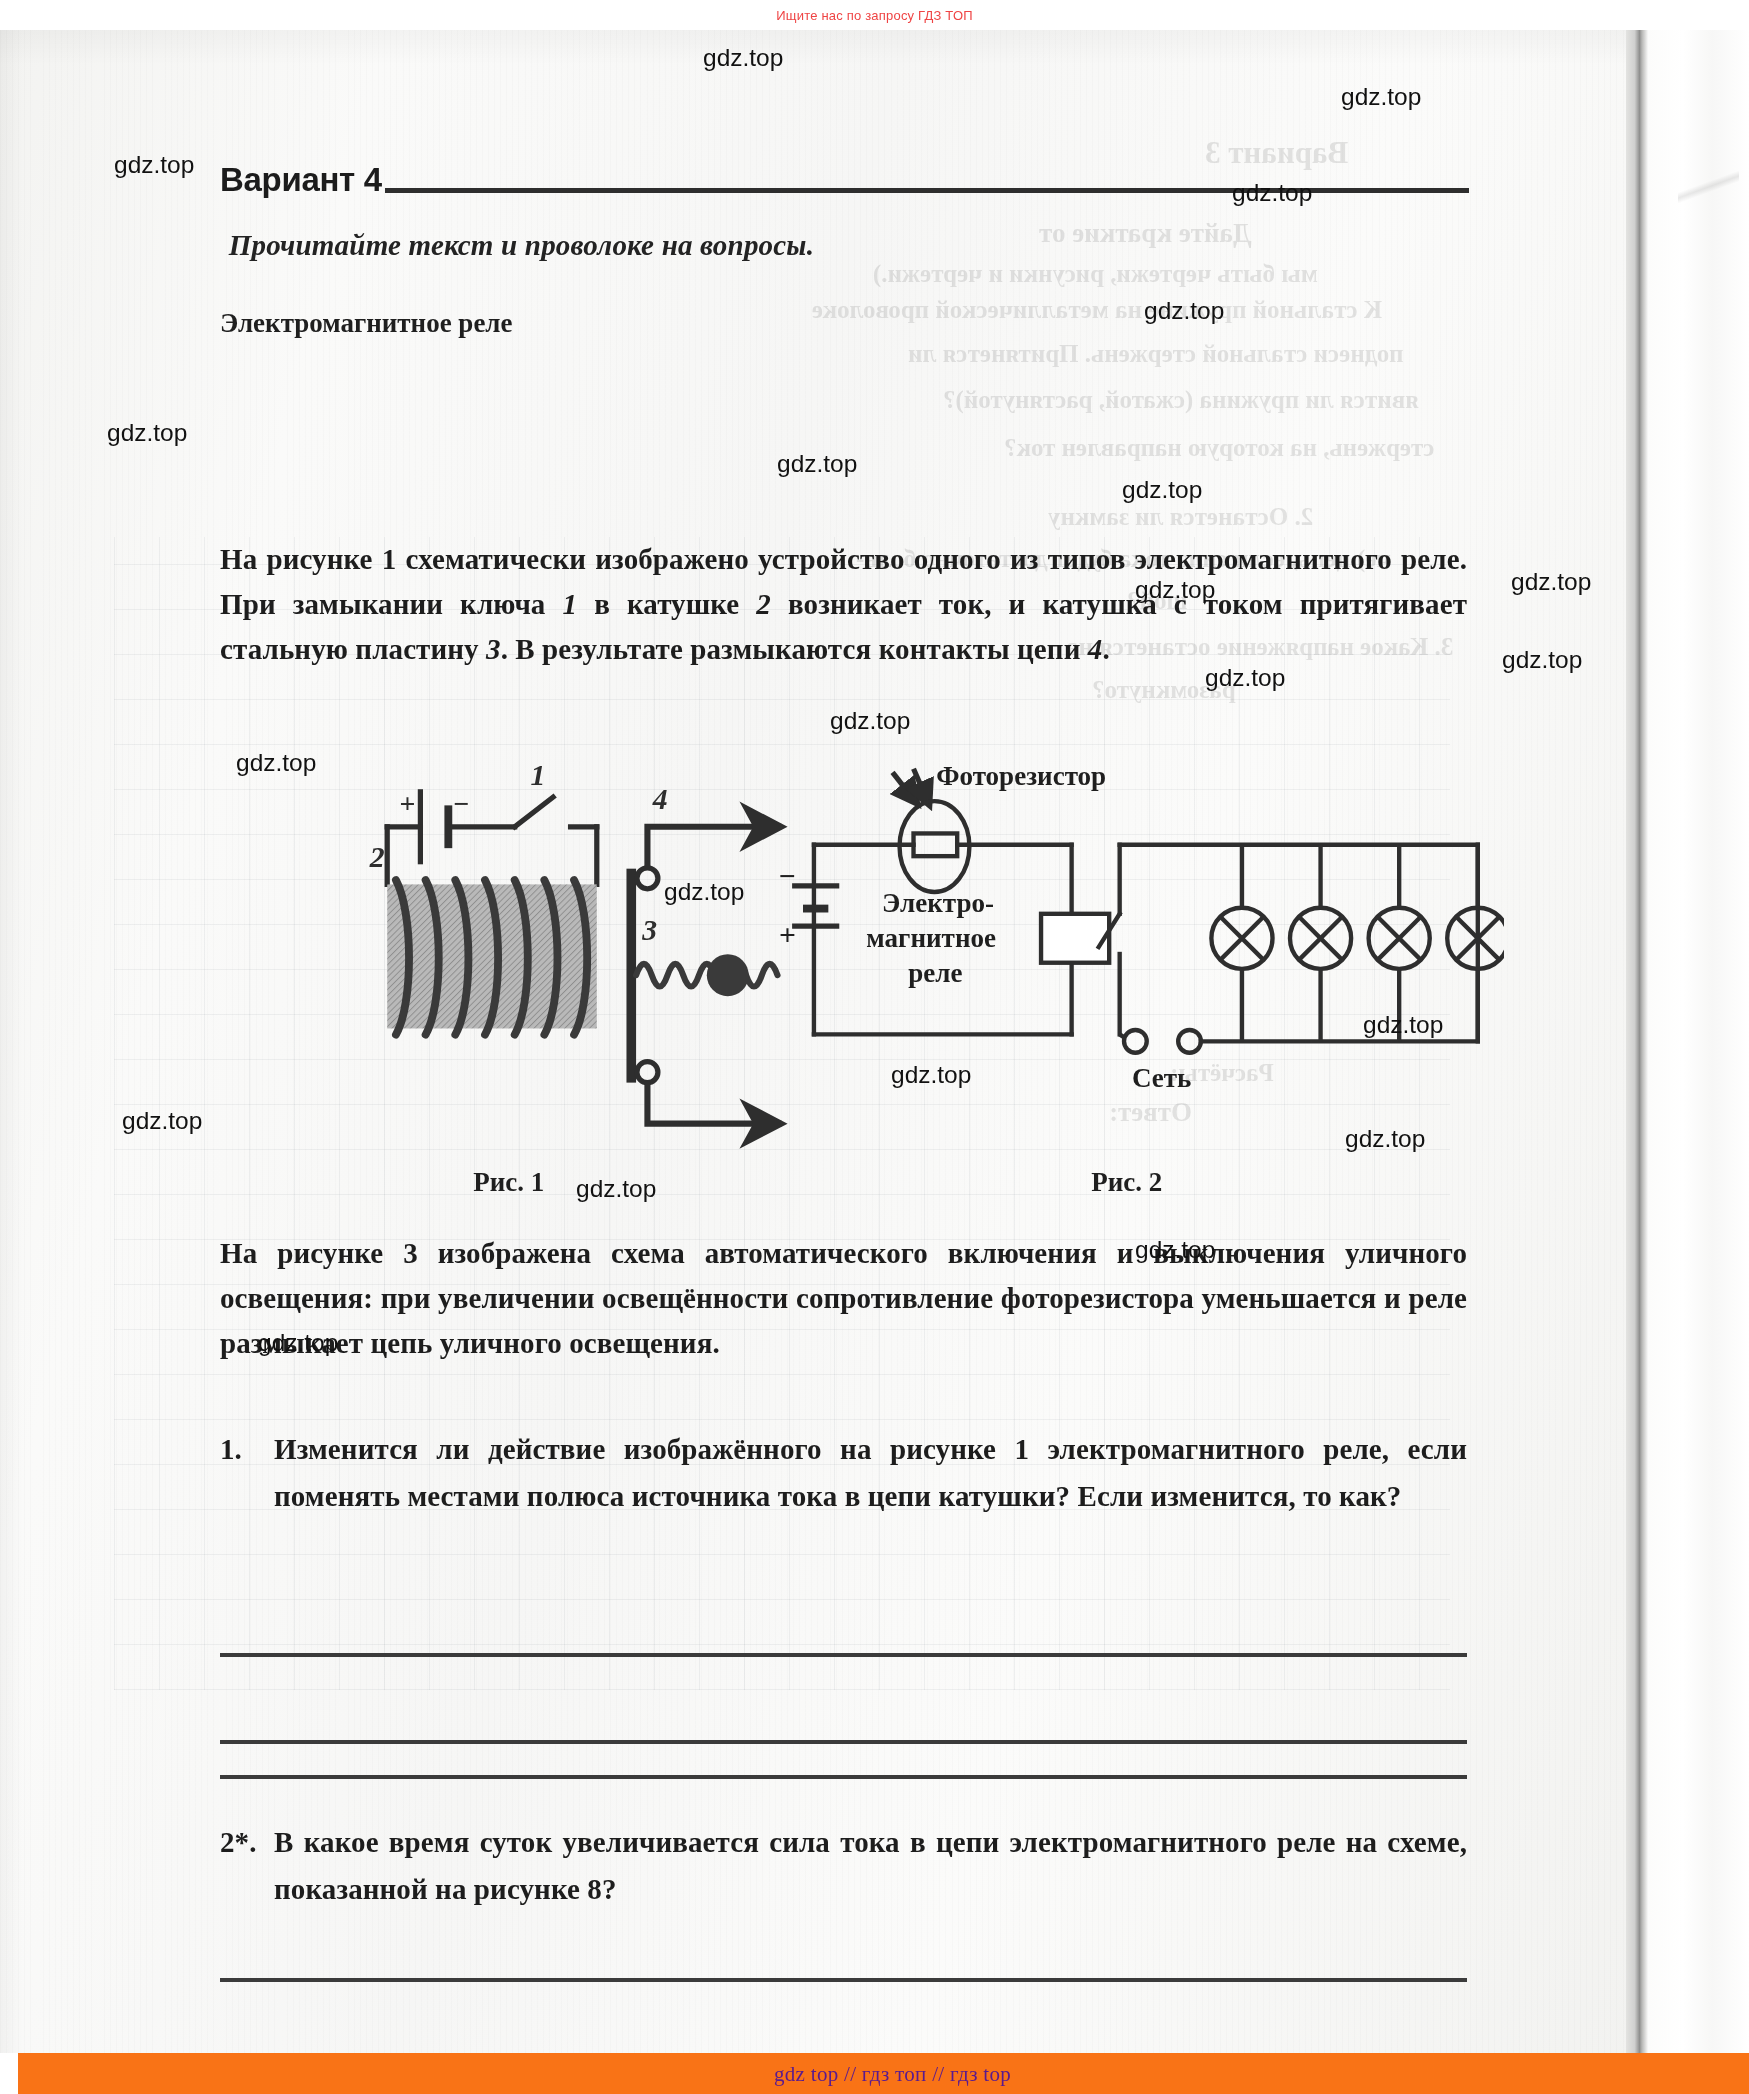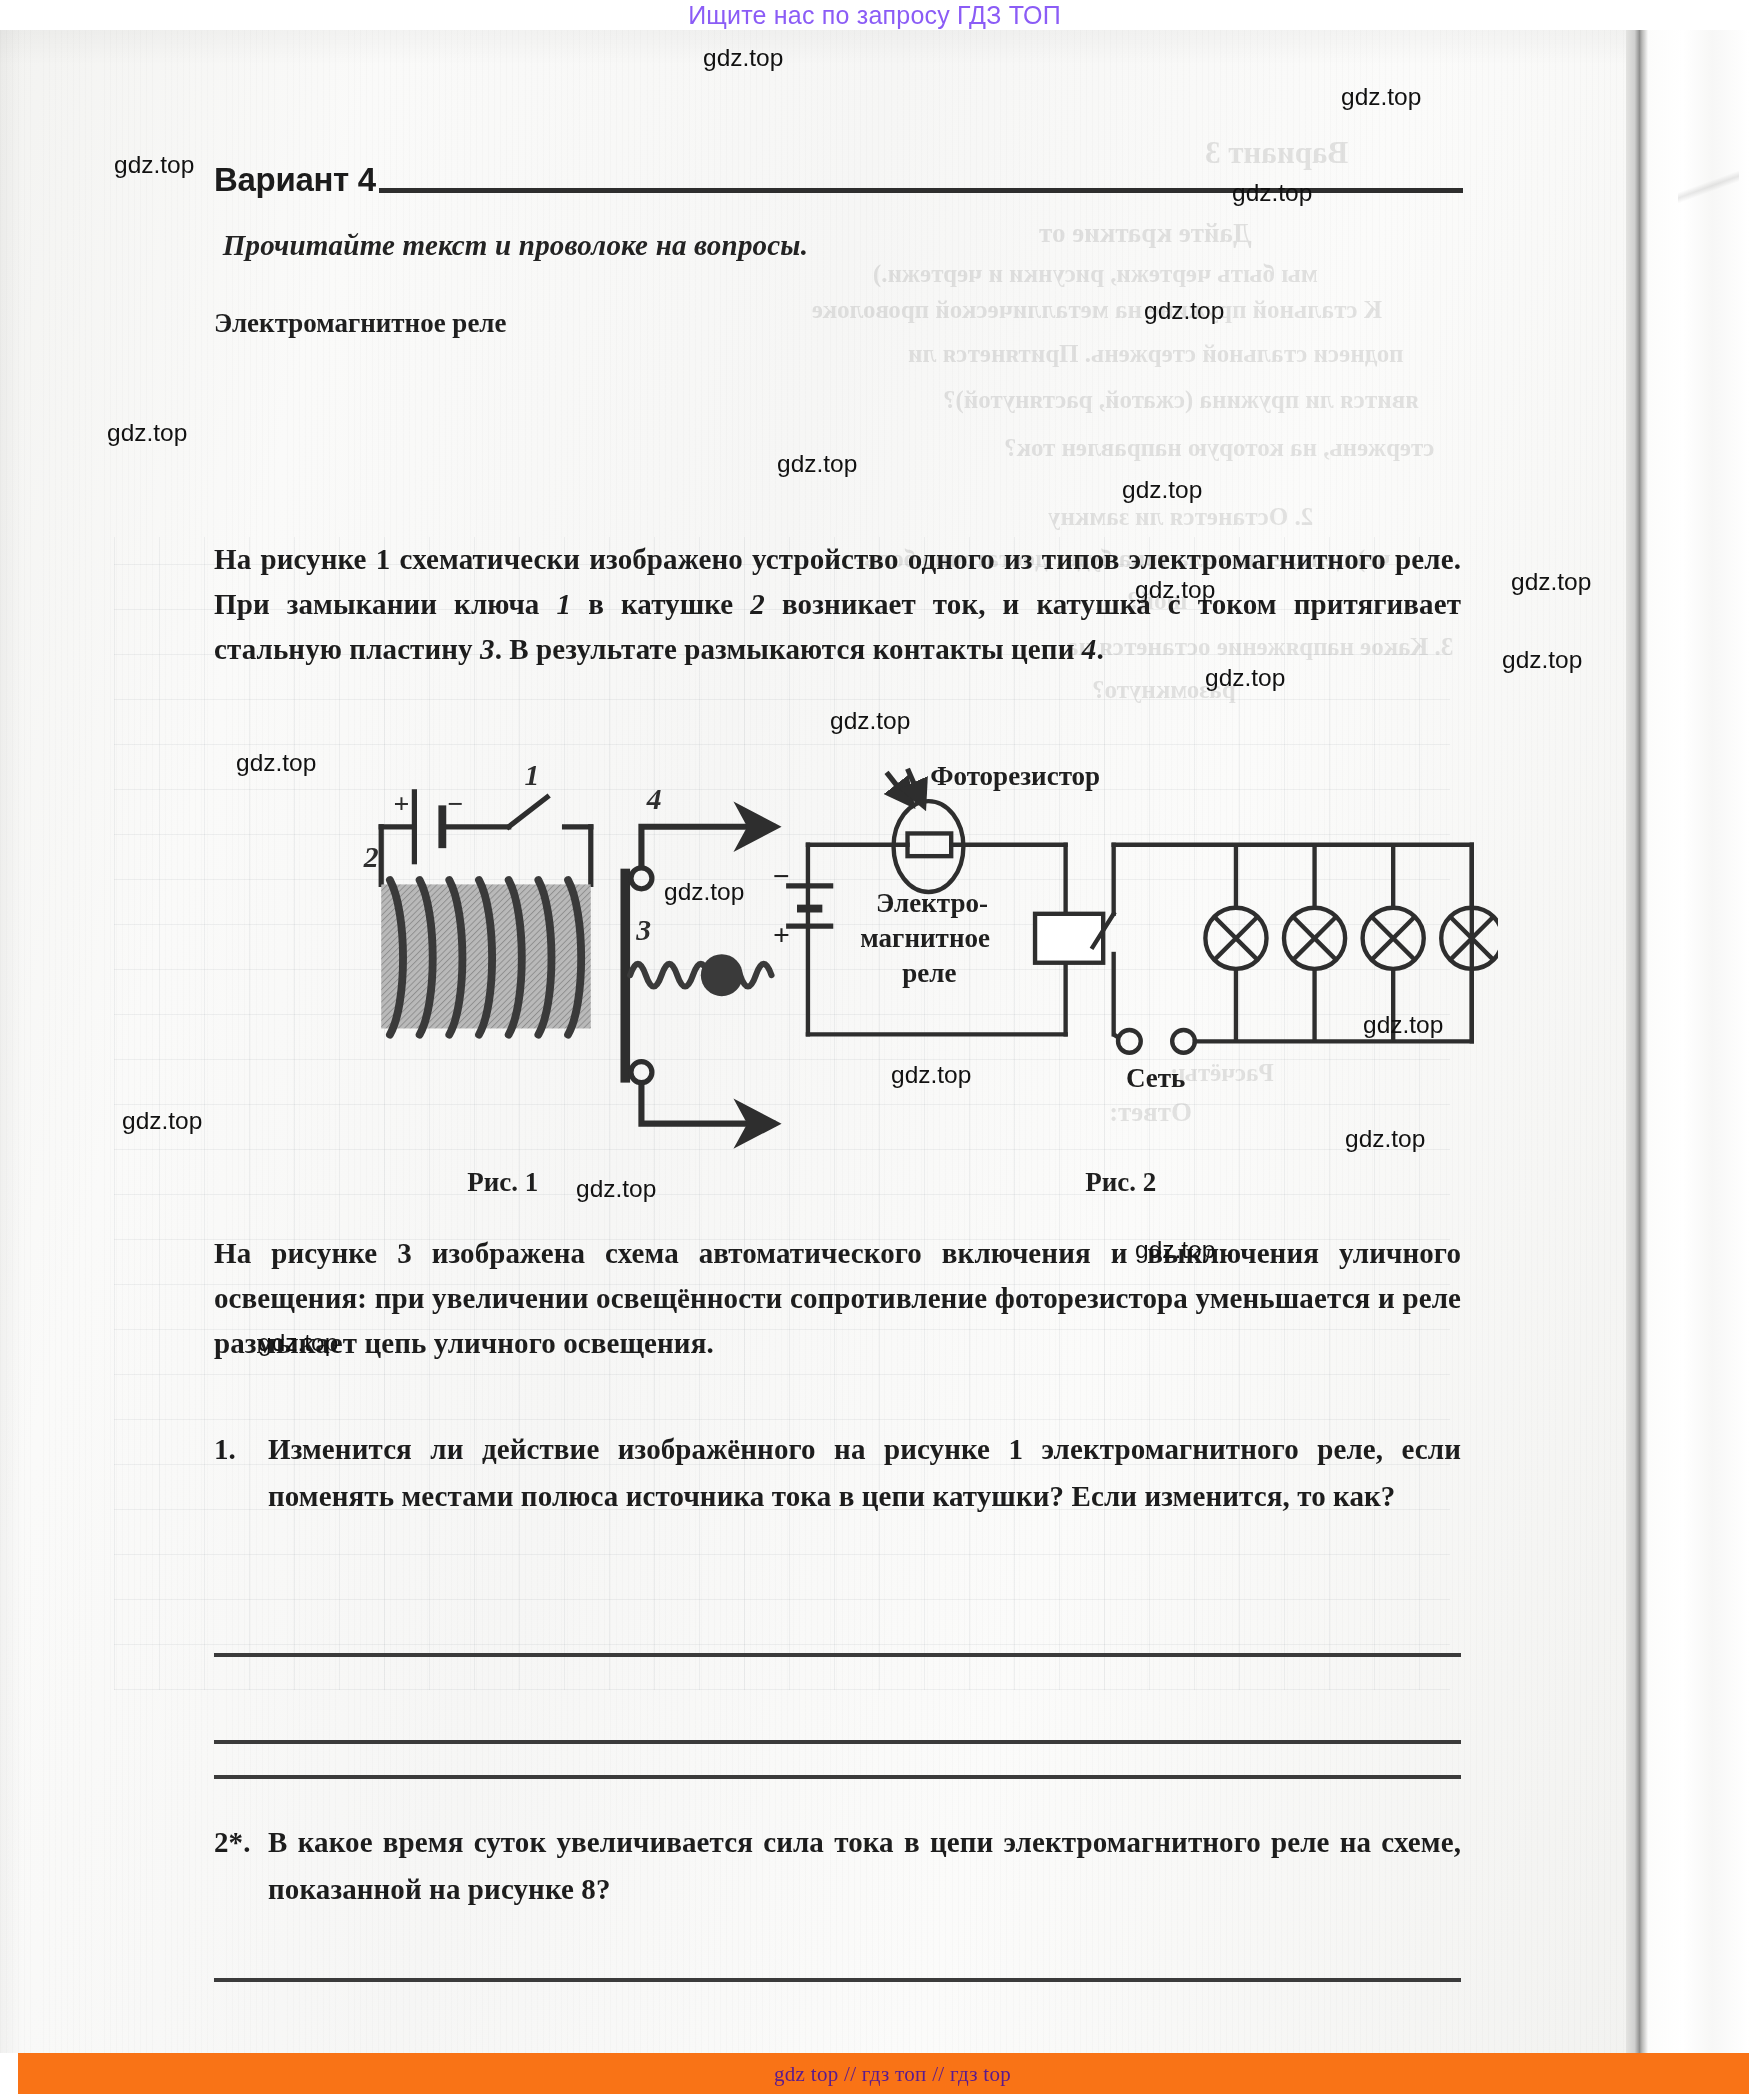--- a/index.html
+++ b/index.html
@@ -17,22 +17,22 @@
   
   #promo-banner {
     position: absolute; left: 0; top: 0;
     width: 1749px; height: 30px;
     display: flex; align-items: center; justify-content: center;
     background: #ffffff;
     z-index: 40;
   }
   #promo-banner .promo-text {
     font-family: "Liberation Sans", "DejaVu Sans", sans-serif;
-    font-size: 25px;
-    color: #8b5cf6;
+    font-size: 13px;
+    color: #ef4444;
     letter-spacing: 0.2px;
     white-space: nowrap;
   }
 
   
   #footer-promo {
     position: absolute; left: 18px; top: 2053px;
     width: 1749px; height: 42px;
     display: flex; align-items: center; justify-content: center;
     background: #f97316;
@@ -92,21 +92,21 @@
     background:
       repeating-linear-gradient(0deg, rgba(120,130,140,0.10) 0px, rgba(120,130,140,0.10) 0.9px, transparent 0.9px, transparent 45px),
       repeating-linear-gradient(90deg, rgba(120,130,140,0.10) 0px, rgba(120,130,140,0.10) 0.9px, transparent 0.9px, transparent 45px);
     z-index: 1;
     pointer-events: none;
   }
 
   
   #content {
     position: absolute;
-    left: 214px; top: 0;
+    left: 220px; top: 0;
     width: 1249px; height: 2023px;
     z-index: 5;
   }
 
   
   #variant-head {
     position: absolute; left: 0; top: 122px;
     width: 1249px; height: 44px;
     display: flex; align-items: flex-end;
   }

